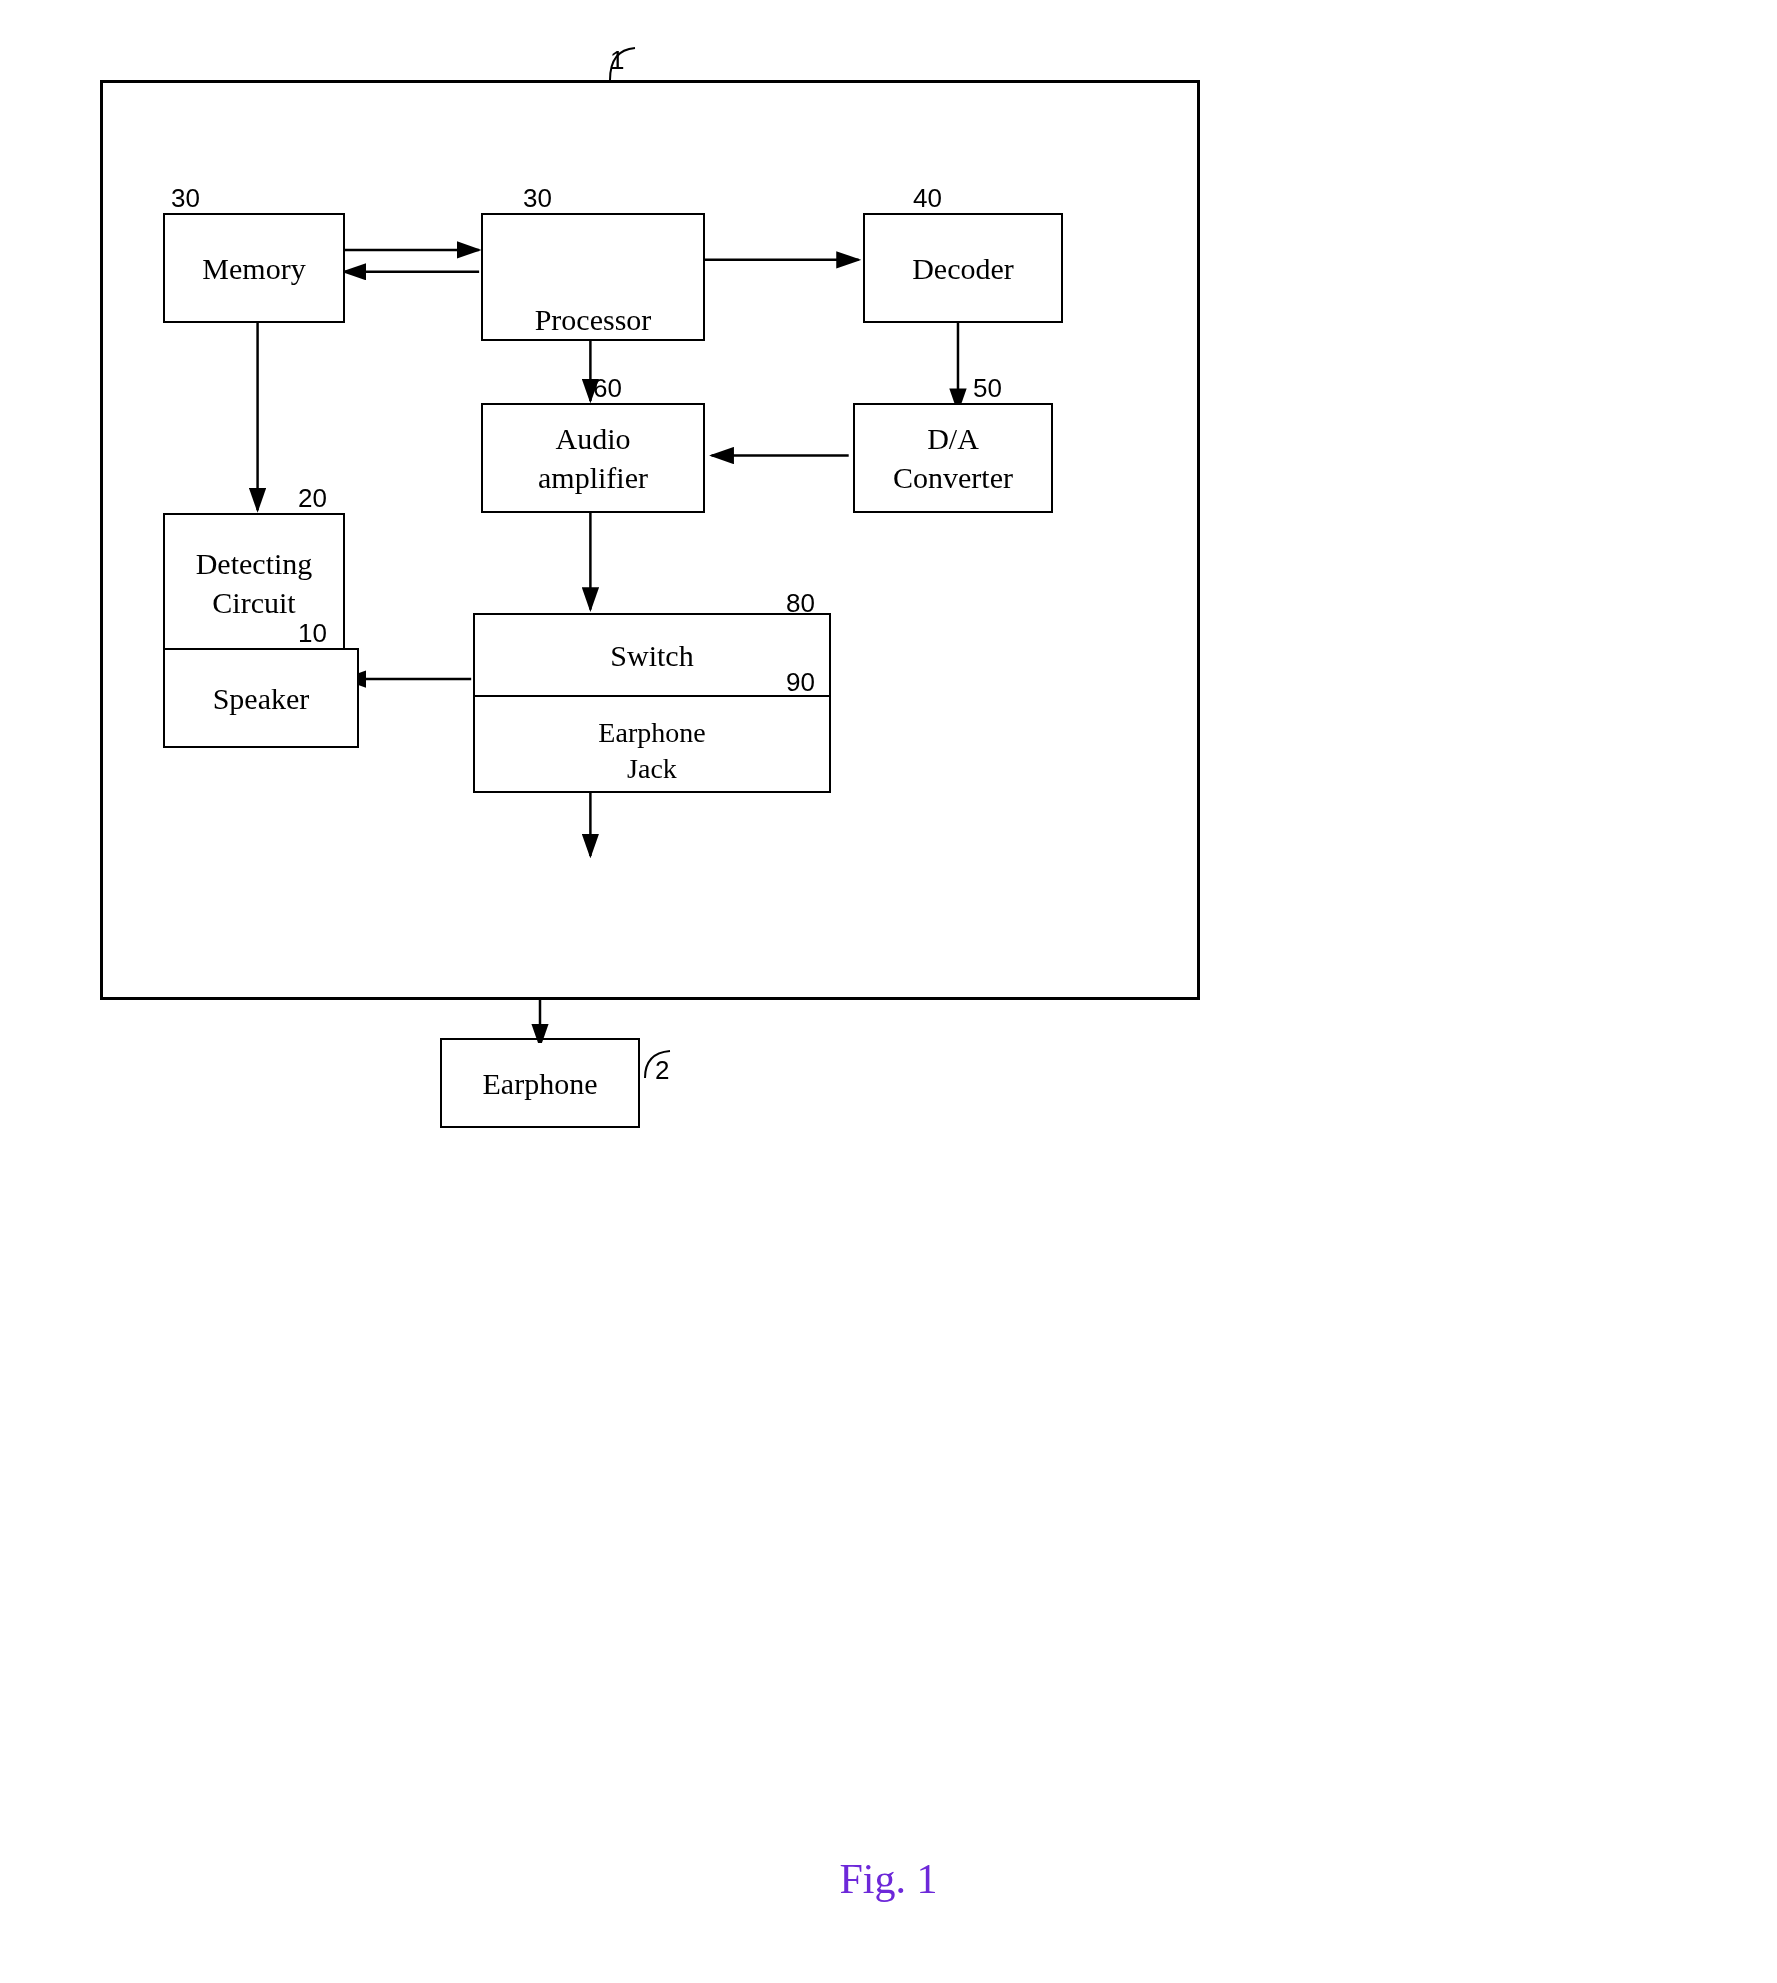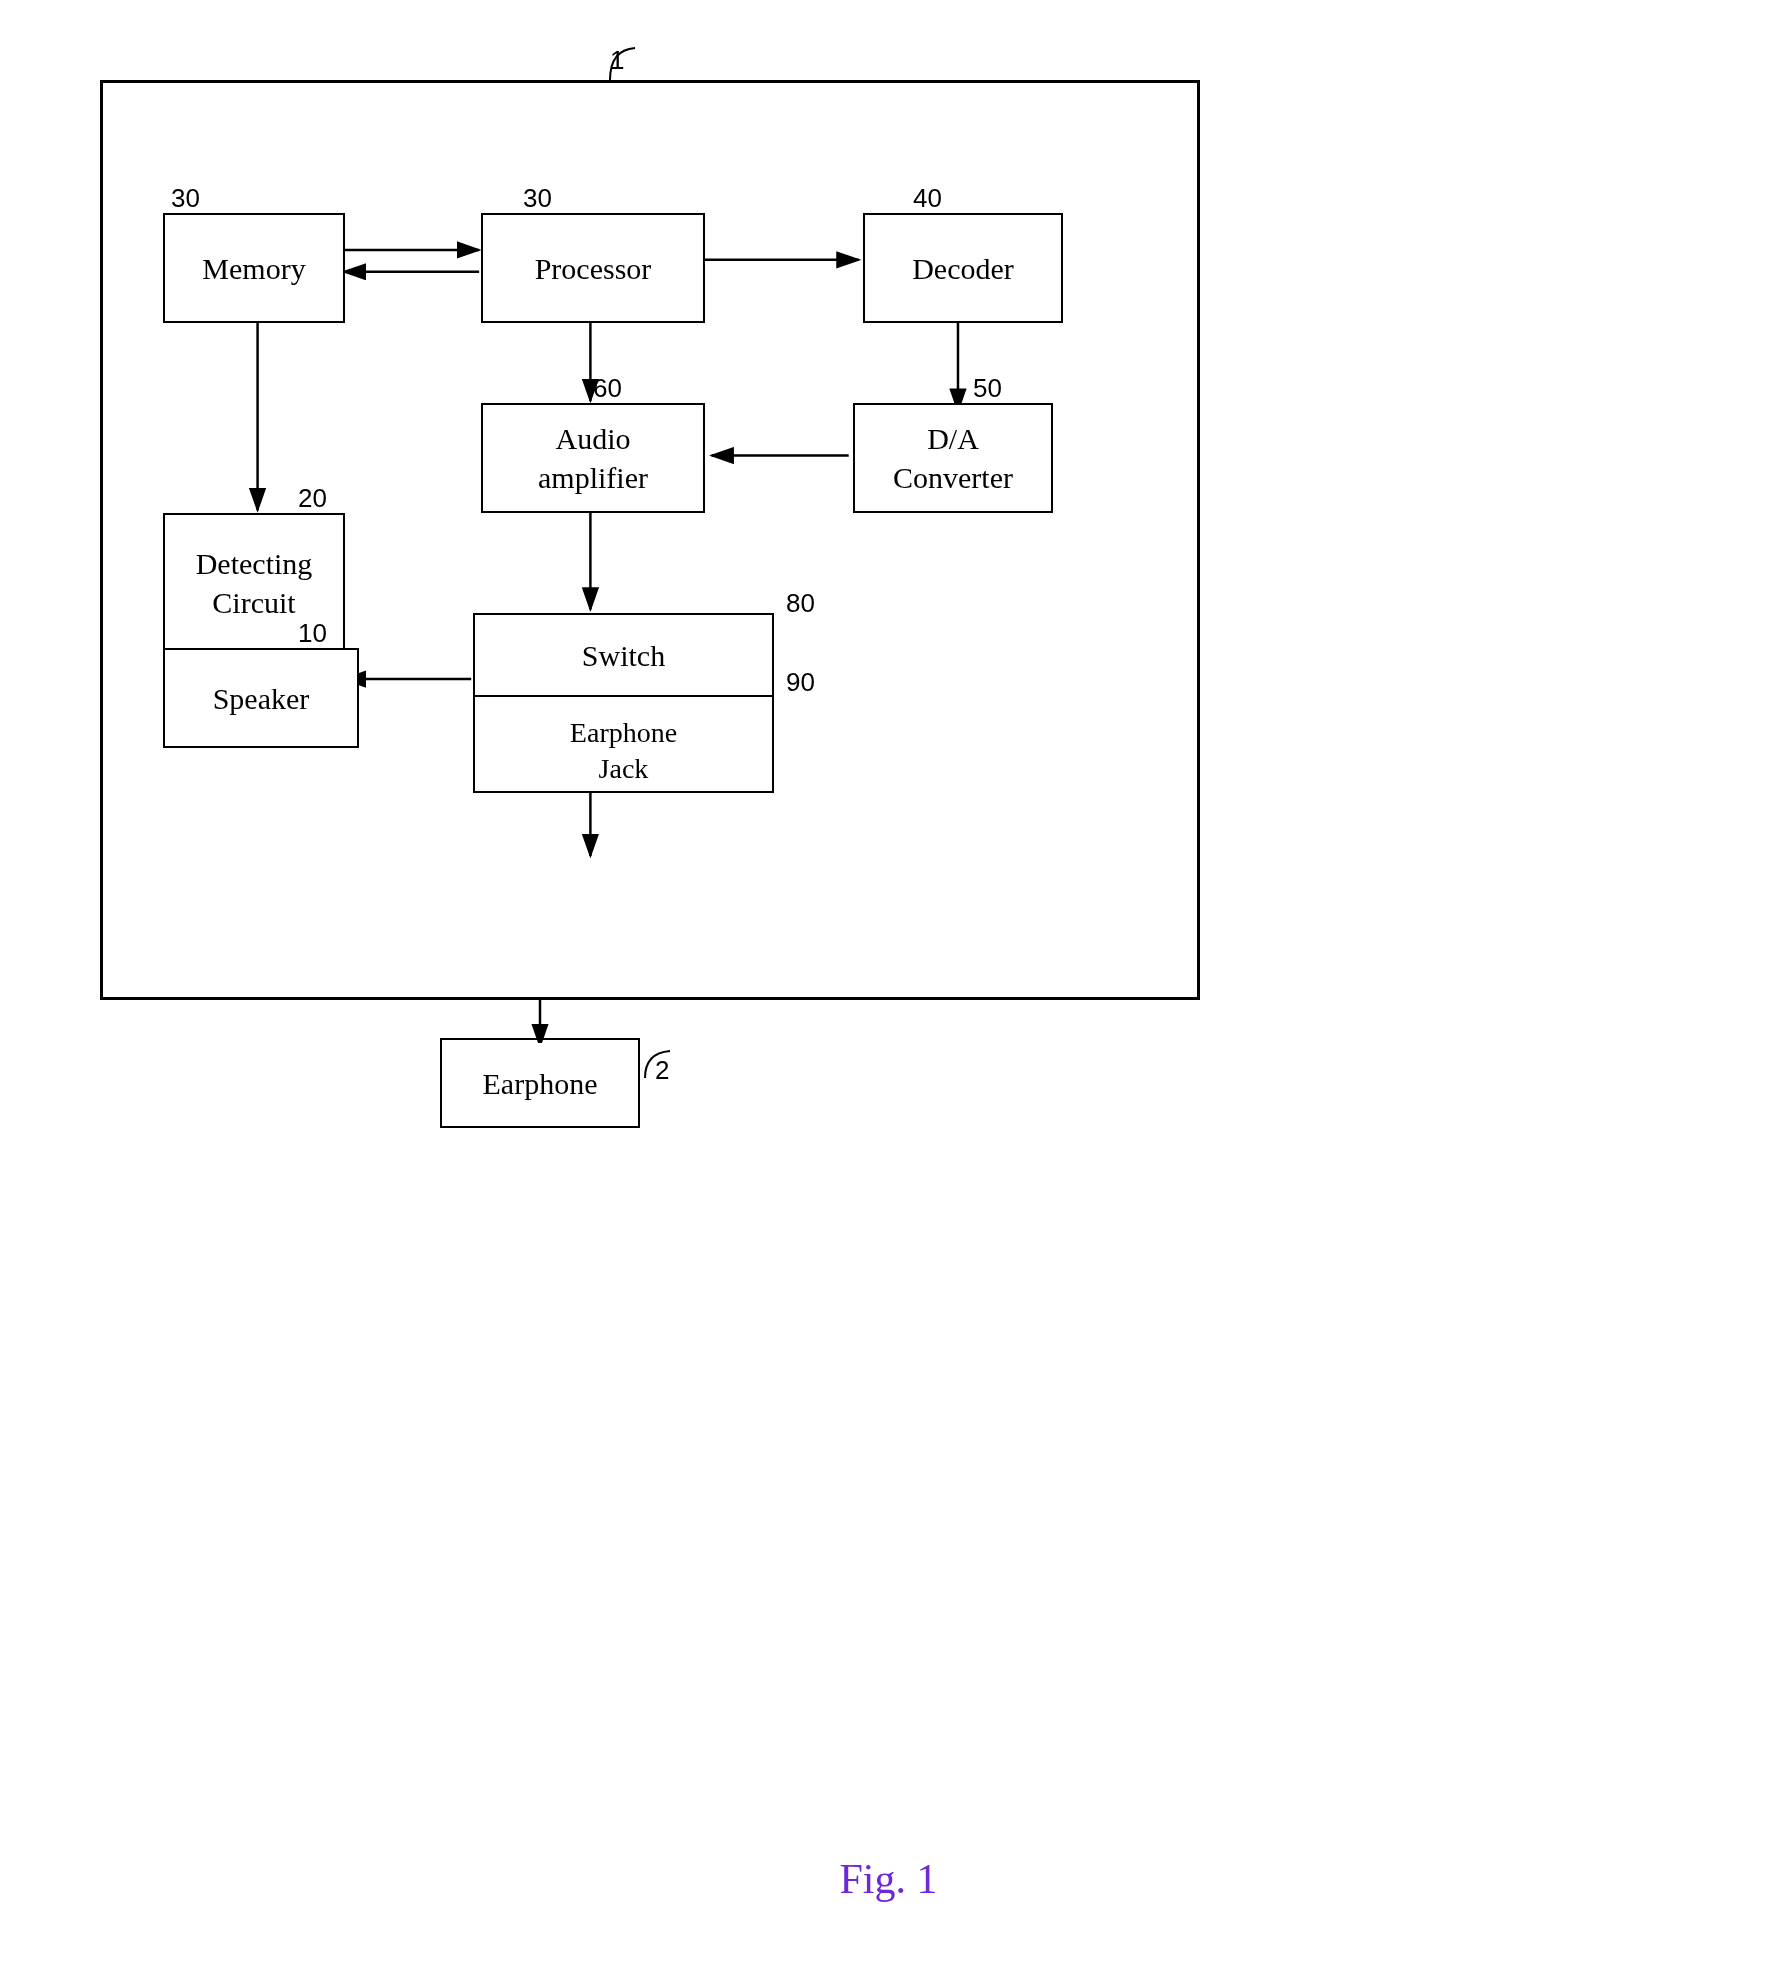--- a/index.html
+++ b/index.html
@@ -118,21 +118,21 @@
 
       <line x1="155" y1="600" x2="155" y2="635" stroke="#000" stroke-width="2.5"></line>
       <line x1="155" y1="635" x2="115" y2="635" stroke="#000" stroke-width="2.5"></line>
 
     </svg>
 
     <div class="comp-box" style="left:60px; top:130px; width:182px; height:110px;">
       <span>Memory</span>
     </div>
 
-    <div class="comp-box" style="left:378px; top:130px; width:224px; height:110px;">
+    <div class="comp-box" style="left:378px; top:130px; width:224px; height:128px;align-items:flex-end;">
       <span>Processor</span>
     </div>
 
     <div class="comp-box" style="left:760px; top:130px; width:200px; height:110px;">
       <span>Decoder</span>
     </div>
 
     <div class="comp-box" style="left:60px; top:430px; width:182px; height:140px;">
       <span style="white-space:pre-line;">Detecting
 Circuit</span>
@@ -145,21 +145,21 @@
 
     <div class="comp-box" style="left:750px; top:320px; width:200px; height:110px;">
       <span style="white-space:pre-line;">D/A
 Converter</span>
     </div>
 
     <div class="comp-box" style="left:60px; top:565px; width:196px; height:100px;">
       <span>Speaker</span>
     </div>
 
-    <div class="comp-box" style="left:370px; top:530px; width:301px; height:180px; flex-direction:column; gap:14px; padding:0;">
+    <div class="comp-box" style="left:370px; top:530px; width:358px; height:180px; flex-direction:column; gap:14px; padding:0;">
       <div style="flex:1; display:flex; align-items:center; justify-content:center; width:100%; border-bottom:2px solid #000;">
         <span style="font-size:30px; font-family:Georgia,serif;">Switch</span>
       </div>
       <div style="flex:1; display:flex; align-items:center; justify-content:center; width:100%;">
         <span style="font-size:28px; font-family:Georgia,serif; text-align:center; white-space:pre-line;">Earphone
 Jack</span>
       </div>
     </div>
 
     <div class="ref-label" style="left:68px; top:100px;">

